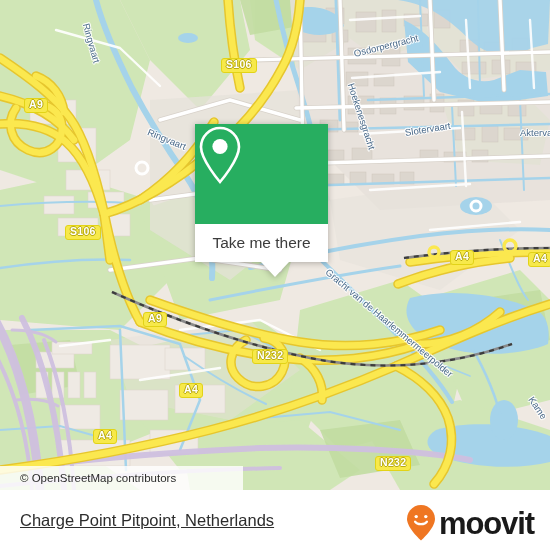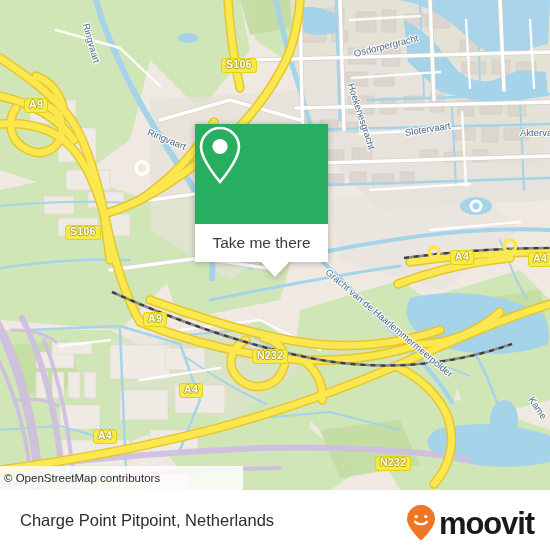--- a/index.html
+++ b/index.html
@@ -81,38 +81,39 @@
     border-right: 14px solid transparent;
     border-top: 15px solid #ffffff;
   }
 
   
   #attrib {
     position: absolute; left: 0; top: 466px;
     height: 24px; width: 243px;
     background: rgba(255,255,255,.80);
     display: flex; align-items: center;
-    padding-left: 4px;
+    padding-left: 20px;
     z-index: 20;
     font-size: 11.5px;
     color: #2b2b2b;
   }
 
   
   #footer {
     position: absolute; left: 0; top: 490px;
     width: 550px; height: 60px;
     background: #ffffff;
     display: flex; align-items: center;
     z-index: 40;
   }
   #footer-title {
     margin-left: 20px;
     font-size: 16.5px;
     color: #2d2d2d;
+    text-decoration: underline;
   }
   #logo {
     position: absolute; right: 16px; top: 14px;
     display: flex; align-items: center; gap: 3px;
   }
   #logo-word {
     font-size: 31px;
     font-weight: bold;
     color: #1a1a1a;
     letter-spacing: -1.1px;

